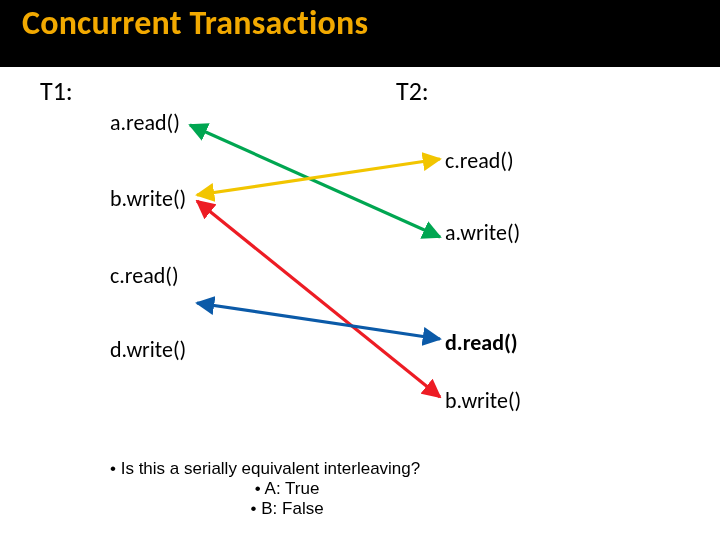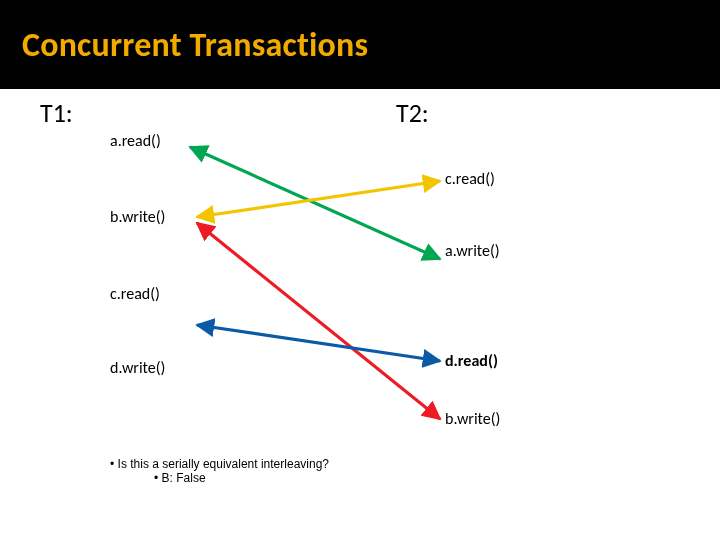--- a/index.html
+++ b/index.html
@@ -1,23 +1,23 @@
 <!DOCTYPE html>
 <html><head>
 <meta charset="utf-8">
 <style>
   * { box-sizing: border-box; margin: 0; padding: 0; }
   html, body { width: 720px; height: 540px; font-family: Calibri, Arial, sans-serif; background: #fff; overflow: hidden; }
-  .title-band { background: #000; padding: 24px 22px 24px; }
+  .title-band { background: #000; padding: 2px 22px 24px; }
   .title-band h1 { color: #f2a900; font-weight: 700; font-size: 34px; letter-spacing: 0.2px; }
-  .stage { position: relative; width: 720px; height: 430px; }
-  .op { position: absolute; font-size: 16px; color: #000; font-family: Calibri, Arial, sans-serif; }
+  .stage { position: relative; width: 720px; height: 430px; text-align: center; }
+  .op { position: absolute; font-size: 22px; color: #000; font-family: Calibri, Arial, sans-serif; }
   .hdr { font-size: 26px; }
   svg.arrows { position: absolute; inset: 0; width: 720px; height: 430px; pointer-events: none; }
-  .question-block { position: absolute; left: 110px; top: 368px; font-family: Arial, sans-serif; font-size: 12px; color: #000; }
+  .question-block { position: absolute; left: 110px; top: 392px; font-family: Arial, sans-serif; font-size: 17px; color: #000; }
   .question-block .line1::before { content: "•  "; }
   .question-block .sub { margin-left: 44px; }
   .question-block .sub::before { content: "•  "; }
 </style>
 </head>
 <body>
 
 <div class="title-band">
   <h1>Concurrent Transactions</h1>
 </div>
@@ -57,16 +57,17 @@
 
     <line x1="197" y1="134" x2="440" y2="330" stroke="#ed1c24" stroke-width="3.2" marker-start="url(#ah-red)" marker-end="url(#ah-red)"></line>
 
     <line x1="197" y1="128" x2="440" y2="92" stroke="#f2c500" stroke-width="3.2" marker-start="url(#ah-yellow)" marker-end="url(#ah-yellow)"></line>
 
     <line x1="197" y1="236" x2="440" y2="272" stroke="#0b5aa8" stroke-width="3.2" marker-start="url(#ah-blue)" marker-end="url(#ah-blue)"></line>
   </svg>
 
   <div class="question-block">
     <div class="line1">Is this a serially equivalent interleaving?</div>
+    <div class="sub">A: True</div>
     <div class="sub">B: False</div>
   </div>
 
 </div>
 
 </body></html>

